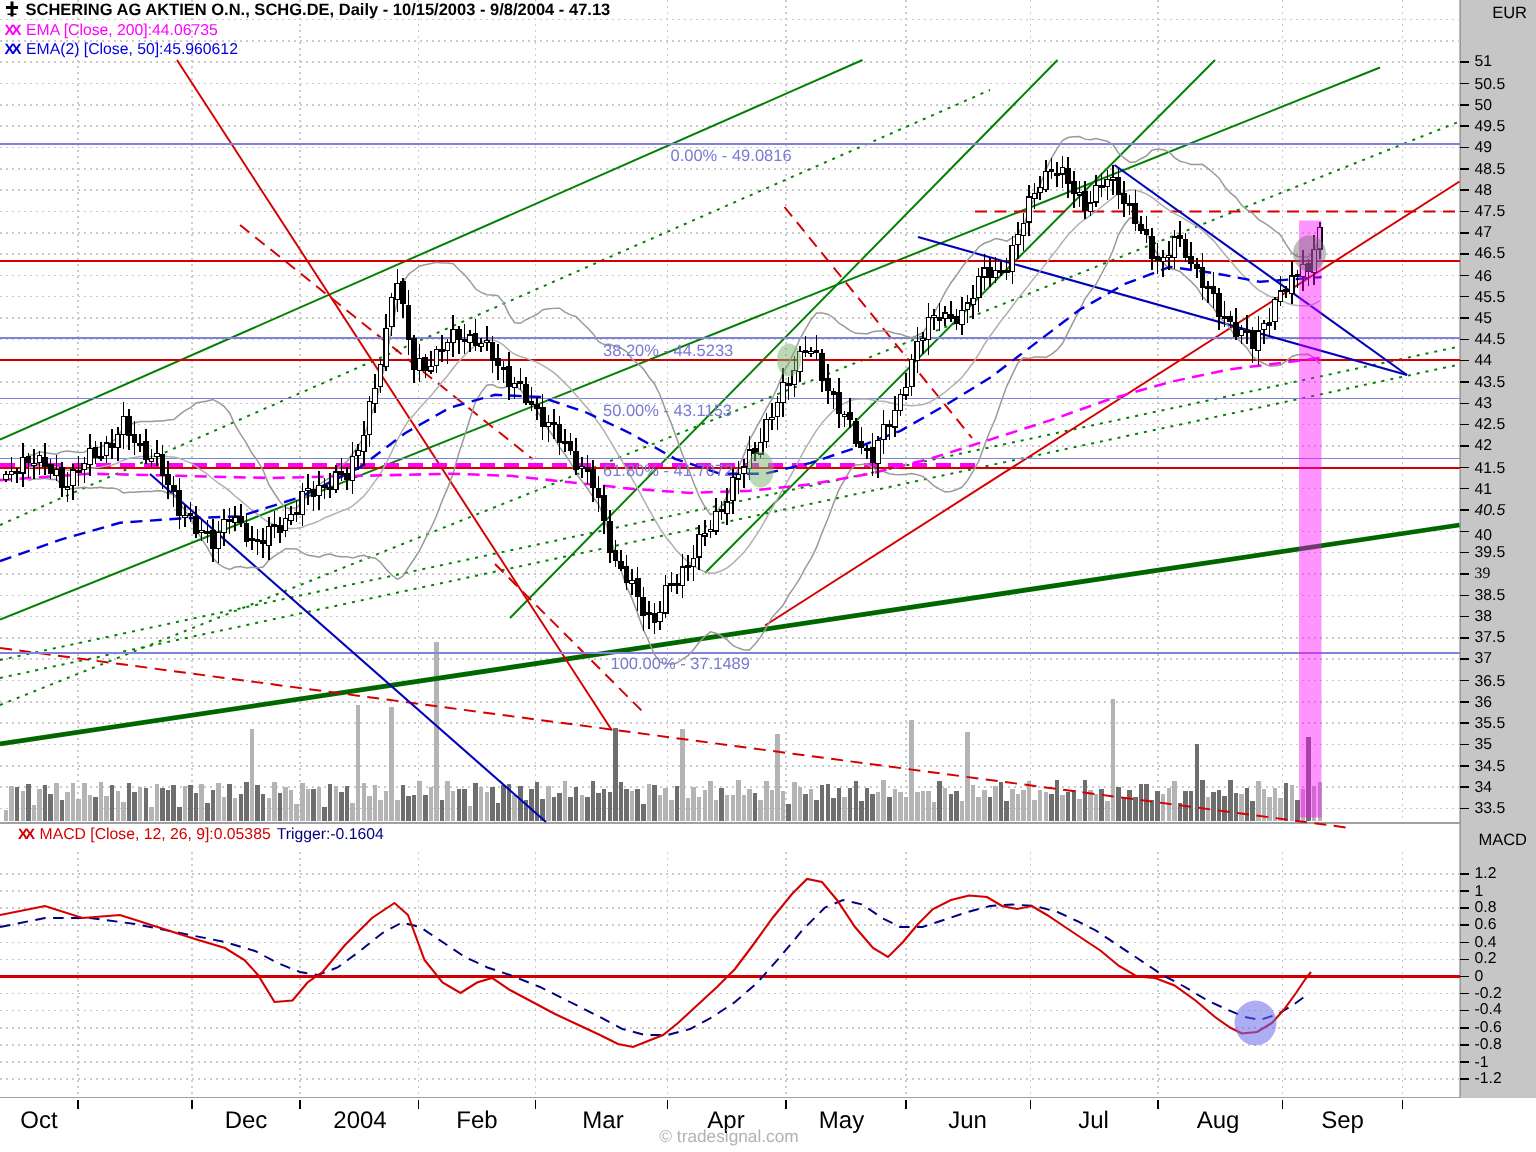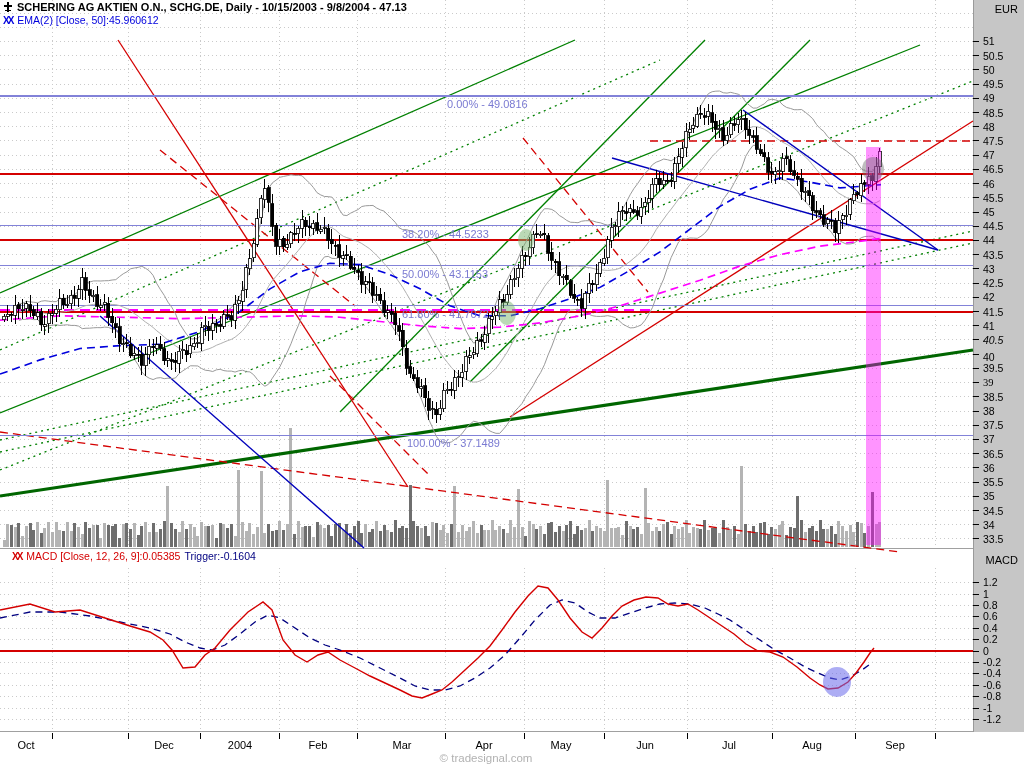--- a/index.html
+++ b/index.html
@@ -17,21 +17,21 @@
   .pin .b1{left:4px;top:0;width:2px;height:10px;}
   .pin .b2{left:1px;top:3px;width:8px;height:2px;}
   .pin .b3{left:2px;top:8px;width:6px;height:1px;}
   .macd-legend{position:absolute;left:12px;top:550px;z-index:3;font-size:10.5px;white-space:nowrap;}
   .macd-legend .xx{font-weight:bold;letter-spacing:-2px;margin-right:5px;font-size:10px;}
   .macd-legend span{margin-right:4px;}
   .ax-title{position:absolute;left:973px;width:45px;text-align:right;font-size:11px;color:#000;z-index:3;}
   #eurT{top:3px;}
   #macdT{top:554px;}
   .ptick,.mtick{position:absolute;left:983px;font-size:10.5px;color:#000;z-index:3;white-space:nowrap;}
-  .mlabel{position:absolute;top:739px;font-size:11px;color:#000;z-index:3;transform:translateX(-50%);white-space:nowrap;}
+  .mlabel{position:absolute;top:739px;font-size:16px;color:#000;z-index:3;transform:translateX(-50%);white-space:nowrap;}
   .fibl{position:absolute;font-size:11px;color:#7a7ad2;z-index:3;white-space:nowrap;}
   .wm{position:absolute;top:752px;left:486px;transform:translateX(-50%);font-size:11.5px;color:#b2b2b2;z-index:3;}
 </style>
 </head>
 <body>
 
 <div class="stage">
   <div class="panel-right"></div>
   <svg id="cv" width="1024" height="768">
       <line x1="0" y1="13.029888000000042" x2="973" y2="13.029888000000042" stroke="#cacaca" stroke-width="1" stroke-dasharray="1 3" shape-rendering="crispEdges"></line>
@@ -920,20 +920,23 @@
       <ellipse cx="526" cy="240" rx="8" ry="11" fill="rgba(120,180,110,0.5)"></ellipse>
       <ellipse cx="507" cy="313" rx="9" ry="12" fill="rgba(120,180,110,0.5)"></ellipse>
       <ellipse cx="873" cy="169" rx="11" ry="12" fill="rgba(110,110,110,0.45)"></ellipse>
       <ellipse cx="837" cy="682" rx="14" ry="15" fill="rgba(105,105,235,0.55)"></ellipse>
     </svg>
 
   <div class="legend">
     <div class="row title">
       <span class="pin"><i class="b1"></i><i class="b2"></i><i class="b3"></i></span><span>SCHERING AG AKTIEN O.N., SCHG.DE, Daily - 10/15/2003 - 9/8/2004 - 47.13</span>
     </div>
+    <div class="row ind" style="color: rgb(255, 0, 255);">
+      <span class="xx">XX</span><span>EMA [Close, 200]:44.06735</span>
+    </div>
     <div class="row ind" style="color: rgb(0, 0, 221);">
       <span class="xx">XX</span><span>EMA(2) [Close, 50]:45.960612</span>
     </div>
   </div>
 
   <div class="macd-legend">
     <span class="xx" id="mxx" style="color: rgb(212, 0, 0);">XX</span><span id="mmain" style="color: rgb(212, 0, 0);">MACD [Close, 12, 26, 9]:0.05385</span><span id="mtrig" style="color: rgb(0, 0, 128);">Trigger:-0.1604</span>
   </div>
 
   <div class="ax-title" id="eurT">EUR</div>

